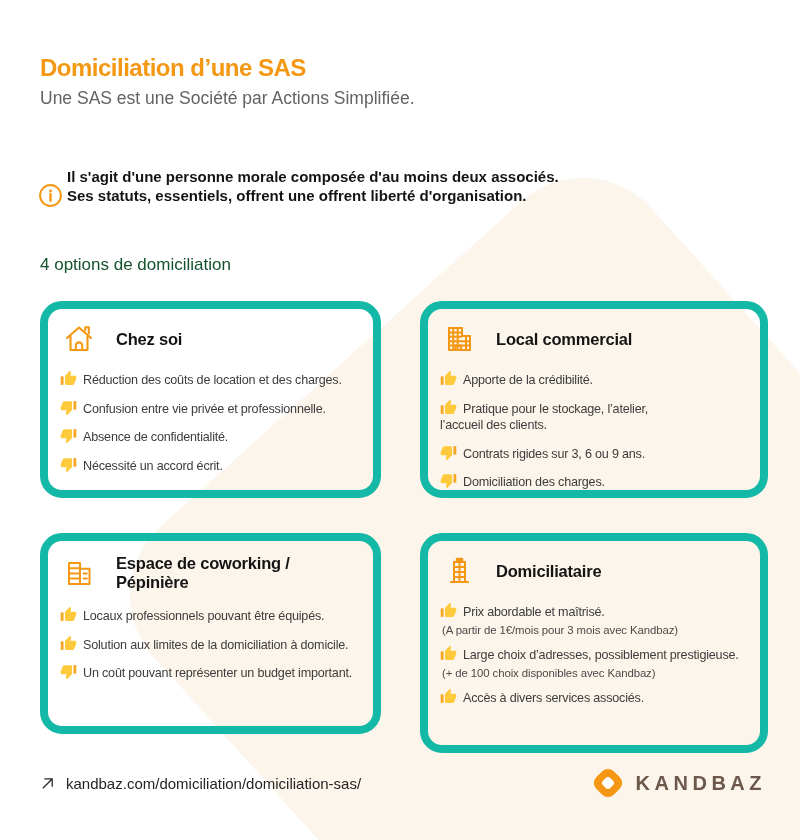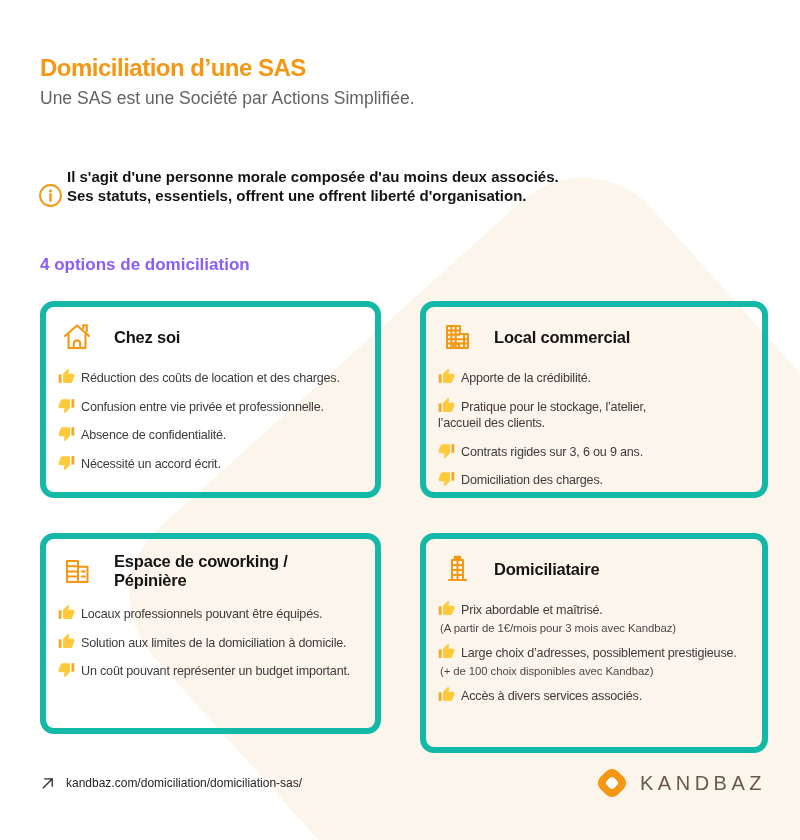--- a/index.html
+++ b/index.html
@@ -17,45 +17,45 @@
   }
   .subtitle{
     position:absolute;left:40px;top:88px;font-size:17.5px;color:#636363;
   }
   .info{
     position:absolute;left:38px;top:168px;display:flex;gap:4px;align-items:flex-start;
   }
   .info-icon{margin-top:15px;flex:0 0 auto;}
   .info-text{font-size:15px;font-weight:bold;line-height:18.6px;color:#141414;}
   .section-heading{
-    position:absolute;left:40px;top:255px;font-size:17px;font-weight:bold;color:#8b5cf6;
+    position:absolute;left:40px;top:255px;font-size:17px;font-weight:normal;color:#14532d;
   }
   .card{
-    position:absolute;border:6px solid #14b8a6;border-radius:14px;background:transparent;
+    position:absolute;border:8px solid #14b8a6;border-radius:22px;background:transparent;
     box-sizing:border-box;
   }
   .card-1{left:40px;top:301px;width:341px;height:197px;}
   .card-2{left:420px;top:301px;width:348px;height:197px;}
   .card-3{left:40px;top:533px;width:341px;height:201px;}
   .card-4{left:420px;top:533px;width:348px;height:220px;}
   .card-head{display:flex;align-items:center;gap:20px;padding:13px 12px 4px 14px;}
   .card-head svg{flex:0 0 auto;}
   .card-title{font-size:16.5px;font-weight:bold;color:#141414;letter-spacing:-0.2px;}
   .items{padding:10px 5px 0 12px;font-size:12.6px;color:#3c3c3c;letter-spacing:-0.2px;}
   .item{margin-bottom:10.5px;line-height:1.32;}
   .item svg{width:17px;height:17px;vertical-align:-3.5px;margin-right:6px;}
   .item span{white-space:pre-line;text-align:right;}
   .note{font-size:11.4px;color:#4a4a4a;margin:-7px 0 9.5px 2px;letter-spacing:-0.1px;}
   .footer{
     position:absolute;left:40px;top:764px;width:726px;display:flex;align-items:center;
   }
   .footer-arrow{margin-right:11px;display:flex;}
-  .footer-url{font-size:12px;color:#252525;}
+  .footer-url{font-size:15px;color:#252525;}
   .brand{margin-left:auto;display:flex;align-items:center;gap:9px;}
-  .brand-name{font-size:20px;font-weight:normal;letter-spacing:4.5px;color:#6B584B;}
+  .brand-name{font-size:20px;font-weight:bold;letter-spacing:4.5px;color:#6B584B;}
 </style>
 </head>
 <body>
 
 <div class="page">
 
   <div class="blob"></div>
 
   <h1 class="title">Domiciliation d’une SAS</h1>
 

